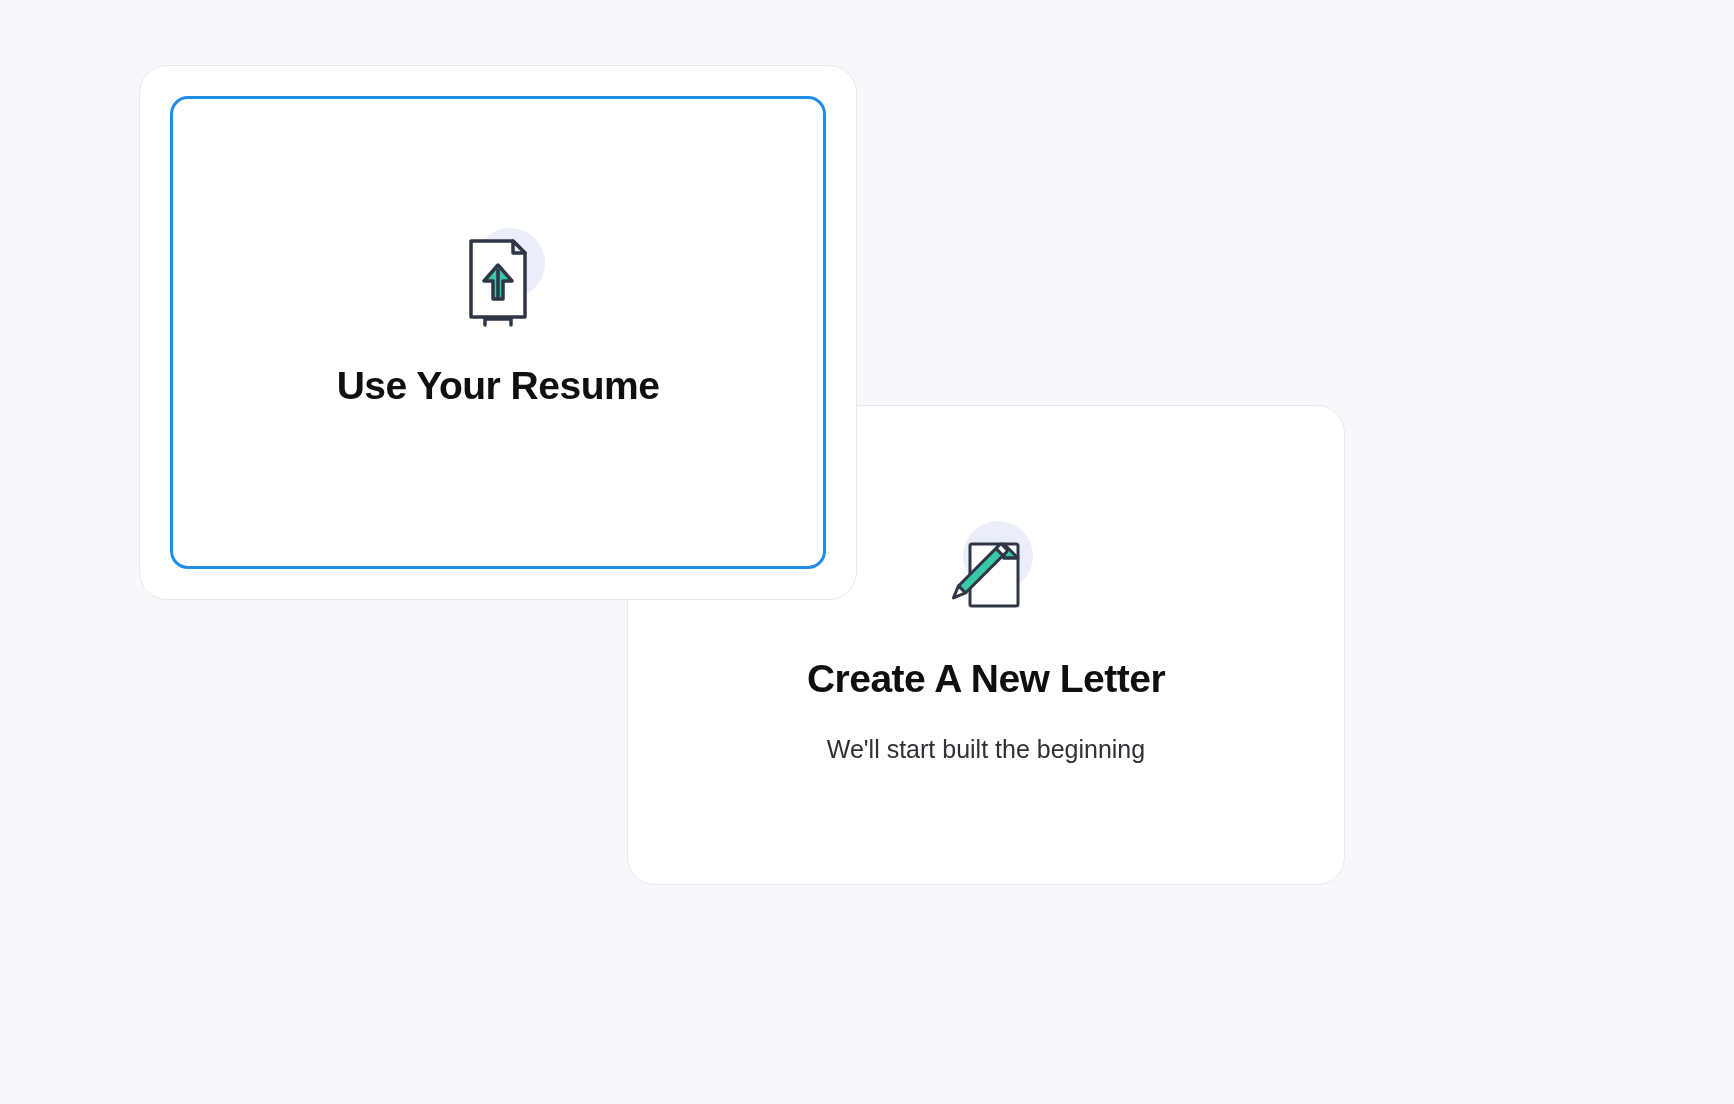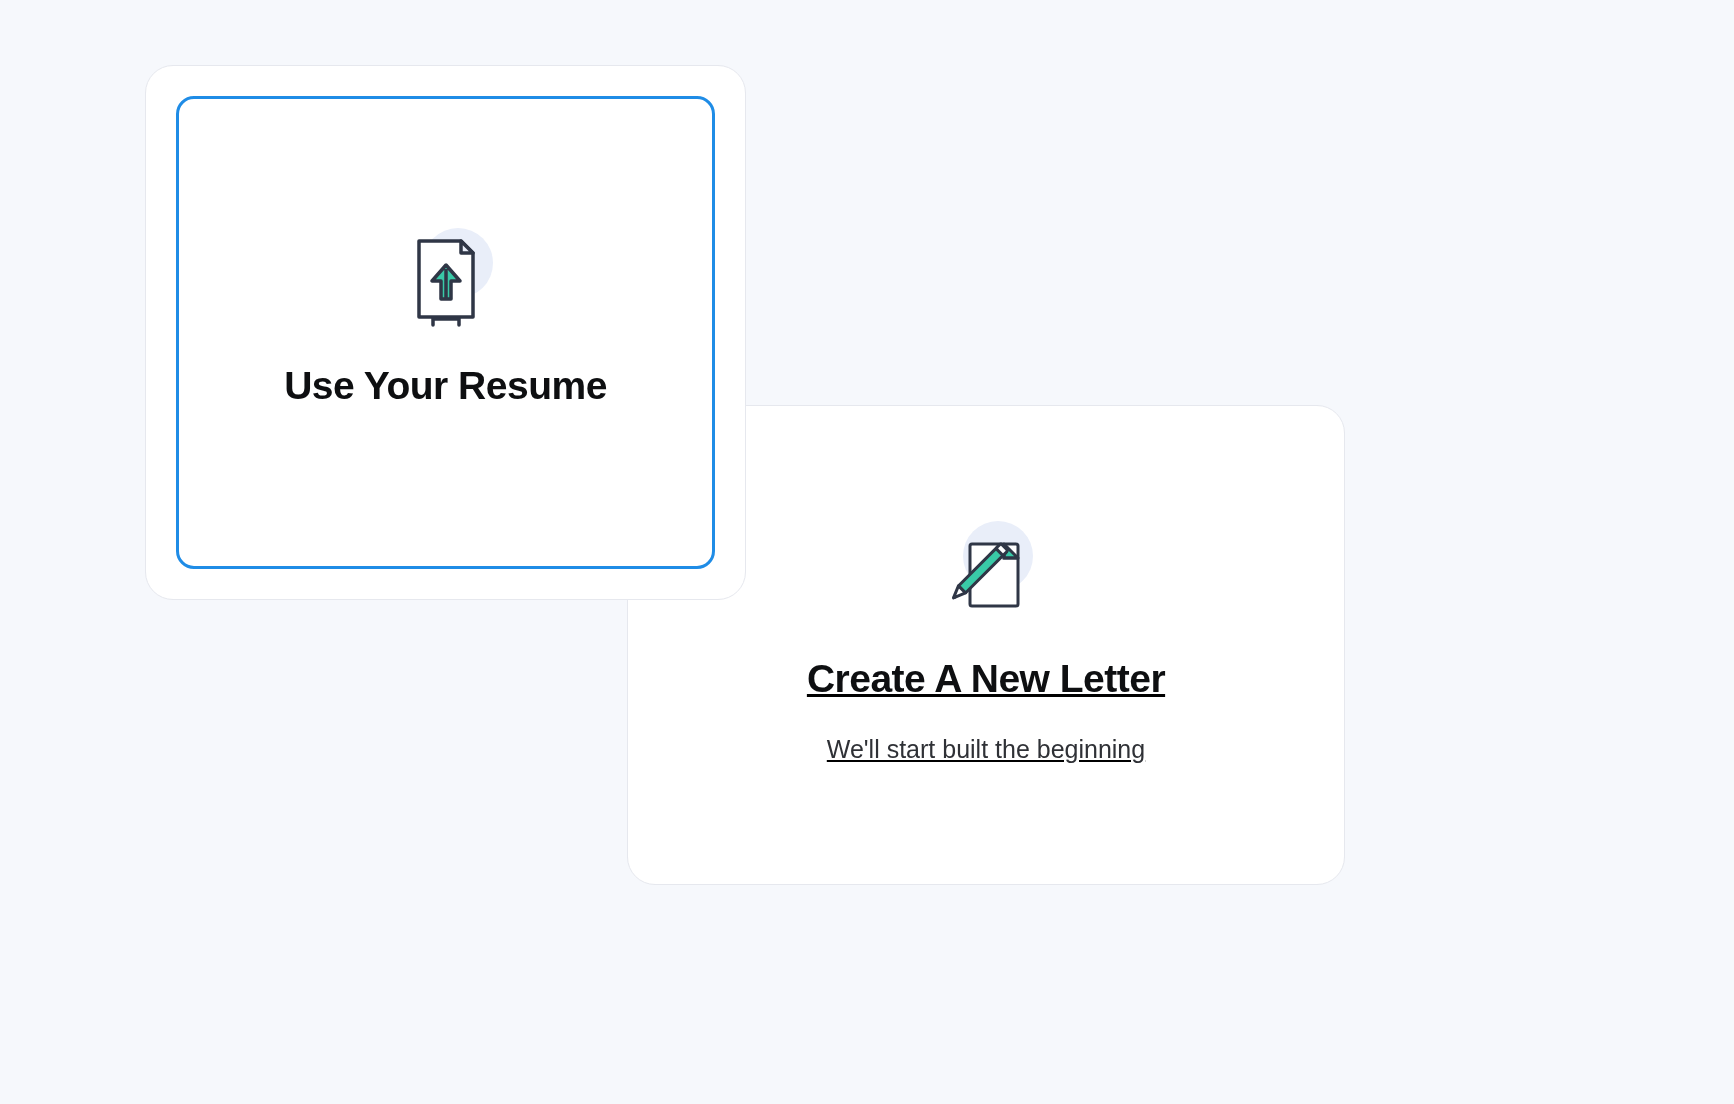--- a/index.html
+++ b/index.html
@@ -27,21 +27,20 @@
       align-items: center;
       justify-content: center;
       text-align: center;
       padding: 40px 30px;
     }
     .card-inner.selected {
       border: 3px solid #1f8ce6;
     }
     .card-inner.unselected {
       border: none;
-      text-decoration: underline;
     }
     .icon-wrap {
       position: relative;
       width: 110px;
       height: 110px;
       margin-bottom: 26px;
       display: flex;
       align-items: center;
       justify-content: center;
     }
@@ -67,23 +66,23 @@
     }
     .card-sub {
       font-size: 25px;
       font-weight: 400;
       color: #2f3136;
       line-height: 1.5;
       max-width: 460px;
     }
     
     #card-resume {
-      left: 145px;
+      left: 139px;
       top: 65px;
-      width: 601px;
+      width: 718px;
       height: 535px;
     }
     #card-new {
       left: 627px;
       top: 405px;
       width: 718px;
       height: 480px;
     }
   </style>
 </head>

